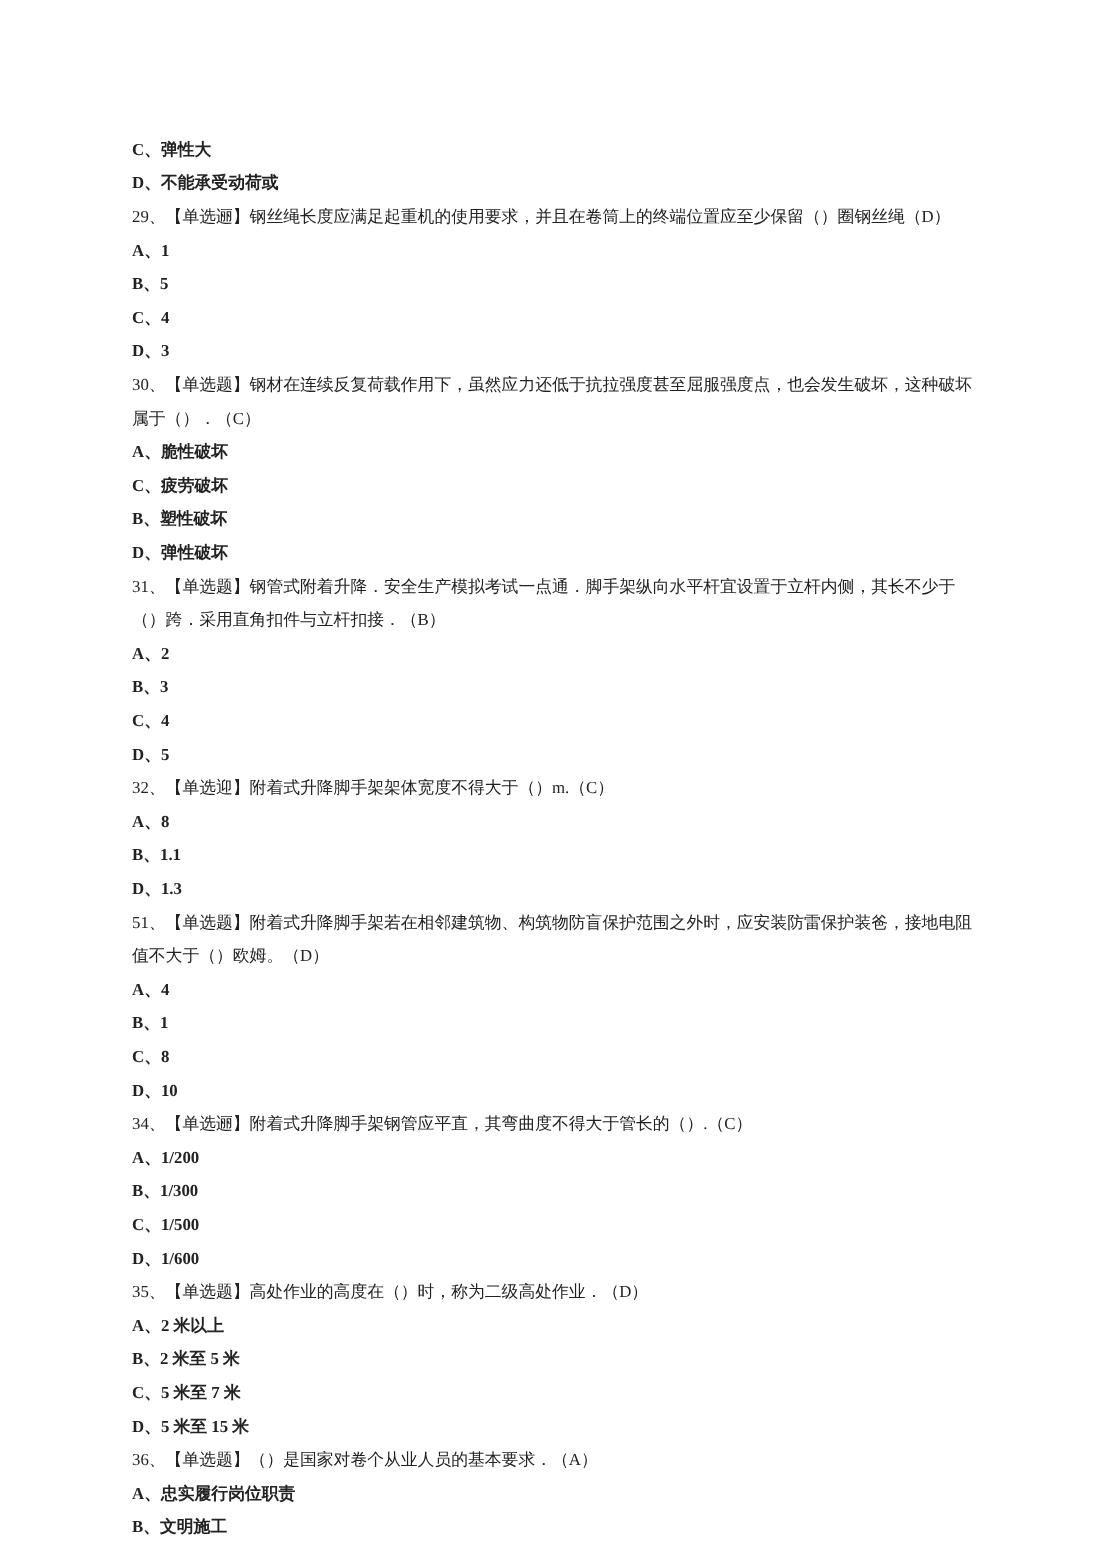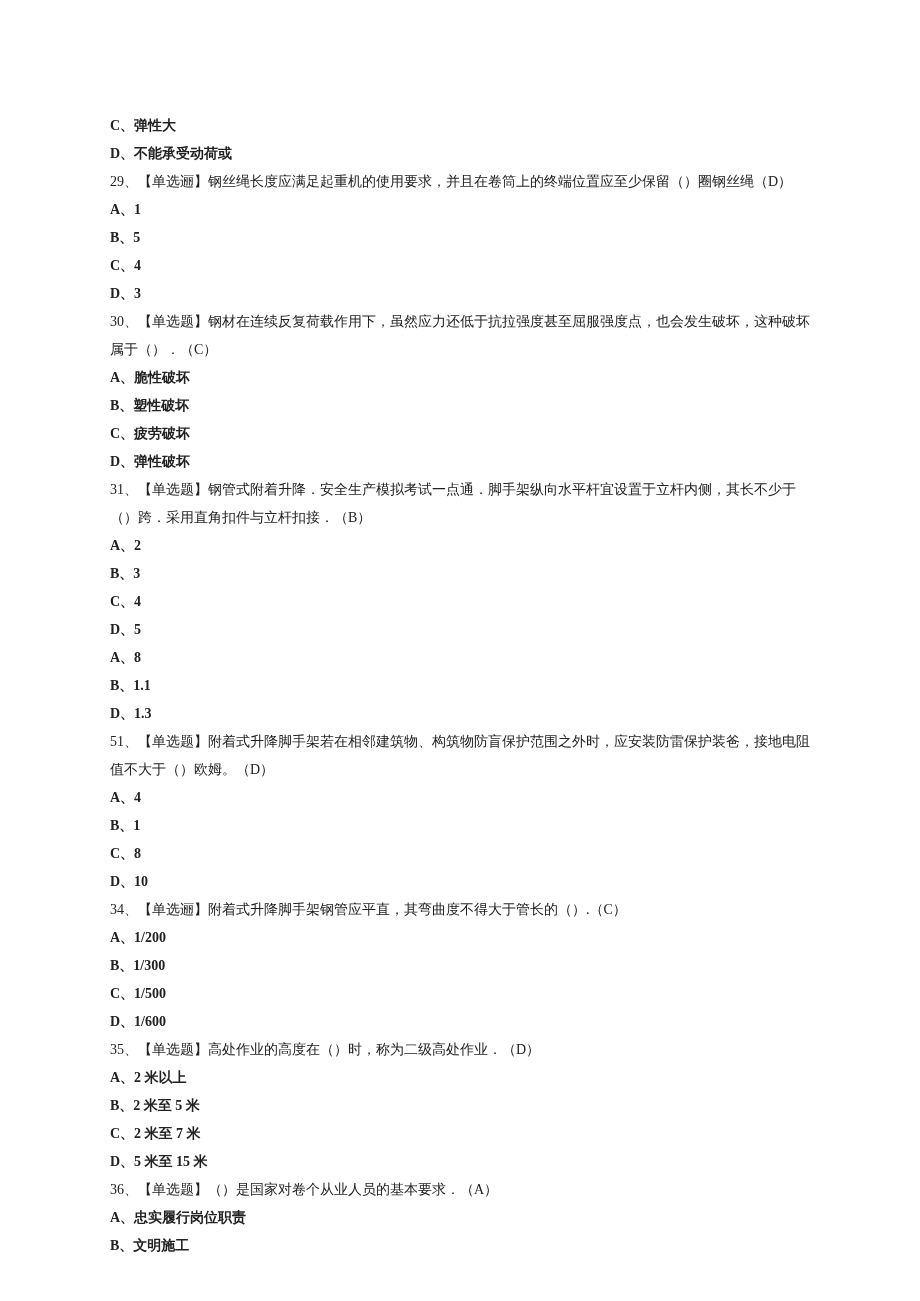--- a/index.html
+++ b/index.html
@@ -43,34 +43,35 @@
     <div class="question">29、【单选逦】钢丝绳长度应满足起重机的使用要求，并且在卷筒上的终端位置应至少保留（）圈钢丝绳（D）</div>
     <div class="option">A、1</div>
     <div class="option">B、5</div>
     <div class="option">C、4</div>
     <div class="option">D、3</div>
   </div>
 
   <div class="block">
     <div class="question">30、【单选题】钢材在连续反复荷载作用下，虽然应力还低于抗拉强度甚至屈服强度点，也会发生破坏，这种破坏属于（）．（C）</div>
     <div class="option">A、脆性破坏</div>
+    <div class="option">C、疲劳破坏</div>
     <div class="option">B、塑性破坏</div>
-    <div class="option">C、疲劳破坏</div>
     <div class="option">D、弹性破坏</div>
   </div>
 
   <div class="block">
     <div class="question">31、【单选题】钢管式附着升降．安全生产模拟考试一点通．脚手架纵向水平杆宜设置于立杆内侧，其长不少于（）跨．采用直角扣件与立杆扣接．（B）</div>
     <div class="option">A、2</div>
     <div class="option">B、3</div>
     <div class="option">C、4</div>
     <div class="option">D、5</div>
   </div>
 
   <div class="block">
+    <div class="question">32、【单选迎】附着式升降脚手架架体宽度不得大于（）m.（C）</div>
     <div class="option">A、8</div>
     <div class="option">B、1.1</div>
     <div class="option">D、1.3</div>
   </div>
 
   <div class="block">
     <div class="question">51、【单选题】附着式升降脚手架若在相邻建筑物、构筑物防盲保护范围之外时，应安装防雷保护装爸，接地电阻值不大于（）欧姆。（D）</div>
     <div class="option">A、4</div>
     <div class="option">B、1</div>
     <div class="option">C、8</div>
@@ -82,21 +83,21 @@
     <div class="option">A、1/200</div>
     <div class="option">B、1/300</div>
     <div class="option">C、1/500</div>
     <div class="option">D、1/600</div>
   </div>
 
   <div class="block">
     <div class="question">35、【单选题】高处作业的高度在（）时，称为二级高处作业．（D）</div>
     <div class="option">A、2 米以上</div>
     <div class="option">B、2 米至 5 米</div>
-    <div class="option">C、2 米至 7 米</div>
+    <div class="option">C、5 米至 7 米</div>
     <div class="option">D、5 米至 15 米</div>
   </div>
 
   <div class="block">
     <div class="question">36、【单选题】（）是国家对卷个从业人员的基本要求．（A）</div>
     <div class="option">A、忠实履行岗位职责</div>
     <div class="option">B、文明施工</div>
 
   </div>
 

